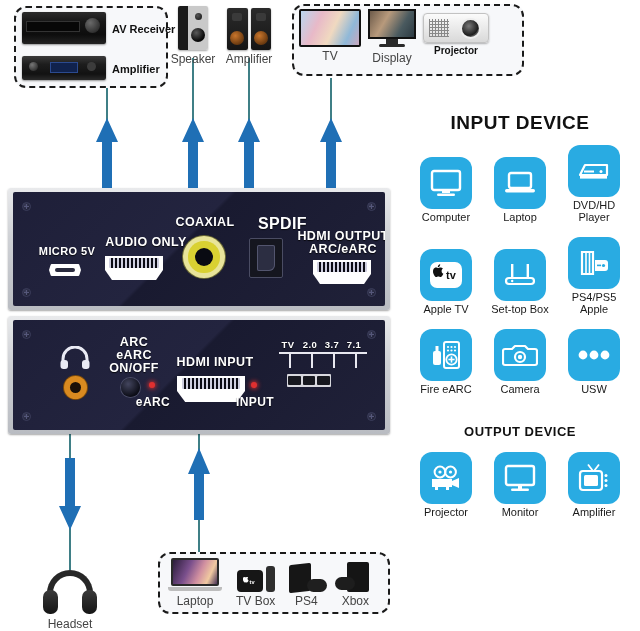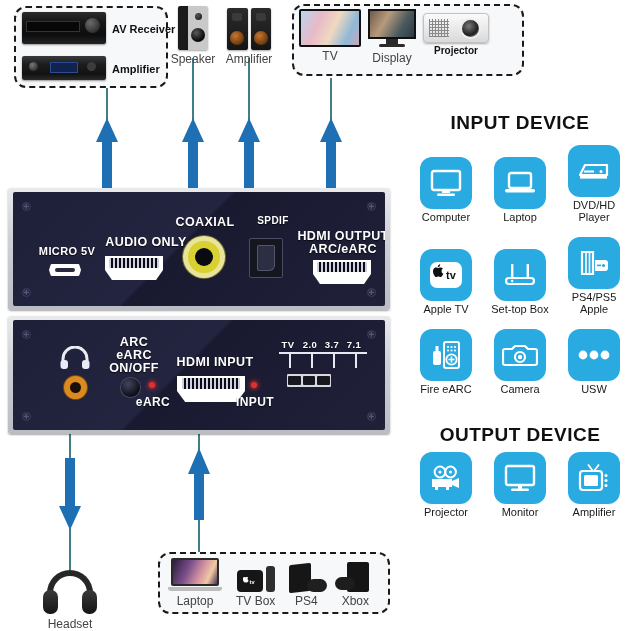--- a/index.html
+++ b/index.html
@@ -410,21 +410,21 @@
         <div class="hdmi-in"></div>
       </div>
 
       <div class="plabel" style="left:152px; top:24px; width:80px; font-size:12.5px;">COAXIAL</div>
       <div class="coax" style="left:170px; top:44px; width:42px; height:42px;">
         <div class="coax-ring">
             <div class="coax-hole"></div>
           </div>
       </div>
 
-      <div class="plabel" style="left:226px; top:24px; width:68px; font-size:10px;">SPDIF</div>
+      <div class="plabel" style="left:226px; top:24px; width:68px; font-size:16px;text-align:right;">SPDIF</div>
       <div class="spdif" style="left:236px; top:46px; width:34px; height:40px;"></div>
 
       <div class="plabel" style="left:278px; top:38px; width:104px; font-size:12.5px; white-space:pre-line;">HDMI OUTPUT
 ARC/eARC</div>
       <div class="hdmi" style="left:300px; top:68px; width:58px; height:24px;">
         <div class="hdmi-in"></div>
       </div>
     </div>
   </div>
 
@@ -607,21 +607,21 @@
         <svg width="36" height="14" viewBox="0 0 36 14">
           <circle cx="7" cy="7" r="4.4" fill="#fff"></circle>
           <circle cx="18" cy="7" r="4.4" fill="#fff"></circle>
           <circle cx="29" cy="7" r="4.4" fill="#fff"></circle>
         </svg>
       </div>
       <div class="icolabel">USW</div>
     </div>
   </div>
 
-  <div class="sect-title" style="left:420px; top:424px; width:200px; font-size:19px;">OUTPUT DEVICE</div>
+  <div class="sect-title" style="left:420px; top:424px; width:200px; font-size:13px;">OUTPUT DEVICE</div>
 
   <div class="icogrid" style="left:412px; top:452px; width:216px; column-gap:6px;">
 
     <div class="icocell">
       <div class="icotile">
         <svg width="36" height="28" viewBox="0 0 36 28">
           <circle cx="12" cy="8" r="5.4" fill="none" stroke="#fff" stroke-width="2"></circle>
           <circle cx="12" cy="8" r="1.6" fill="#fff"></circle>
           <circle cx="22.5" cy="8" r="5.4" fill="none" stroke="#fff" stroke-width="2"></circle>
           <circle cx="22.5" cy="8" r="1.6" fill="#fff"></circle>

